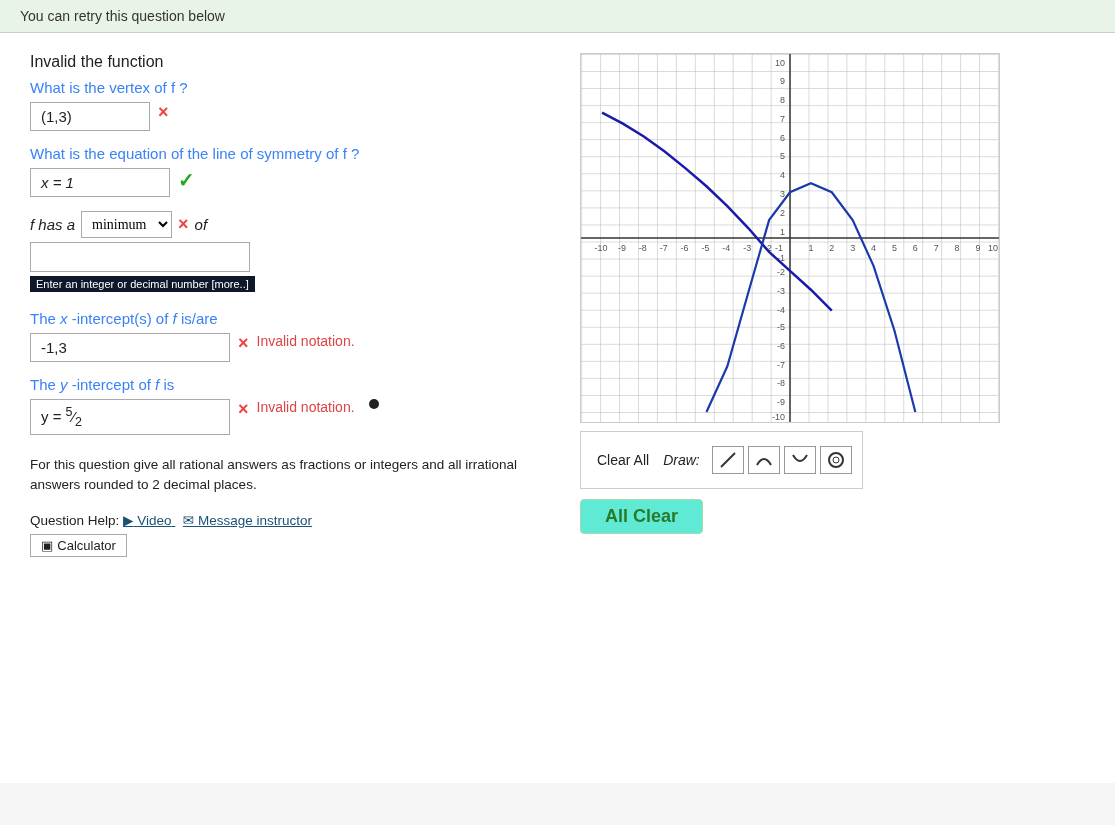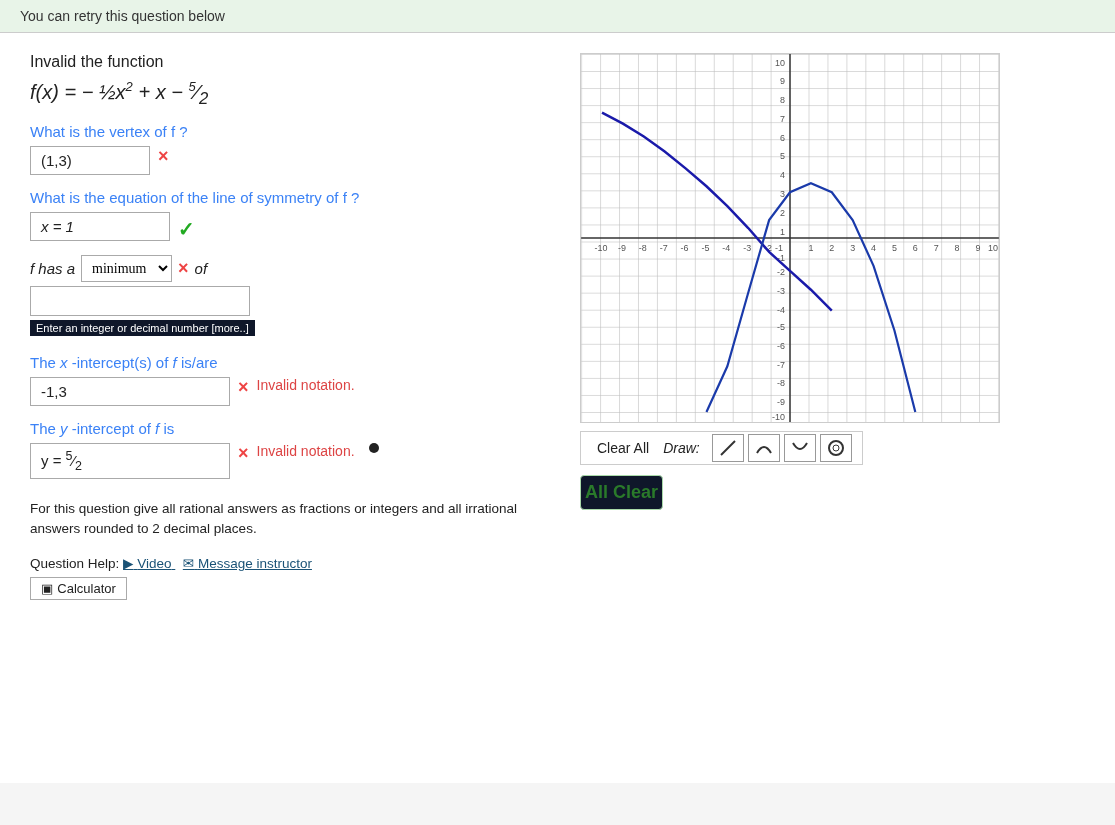--- a/index.html
+++ b/index.html
@@ -134,21 +134,21 @@
     .graph-svg {
       width: 100%;
       height: 100%;
     }
     .clear-draw-bar {
       display: flex;
       align-items: center;
       gap: 8px;
       margin-top: 8px;
       border: 1px solid #ccc;
-      padding: 2px 10px;
+      padding: 14px 10px;
       background: #fff;
       width: fit-content;
     }
     .clear-all-btn {
       background: #fff;
       border: none;
       font-size: 14px;
       cursor: pointer;
       color: #222;
       padding: 2px 6px;
@@ -207,21 +207,21 @@
       border: 1px solid #aaa;
       background: #fff;
       padding: 3px 10px;
       font-size: 13px;
       cursor: pointer;
       margin-top: 6px;
       color: #222;
     }
     .symmetry-row {
       display: flex;
-      align-items: flex-end;
+      align-items: flex-start;
       gap: 8px;
       margin-bottom: 4px;
     }
     .x-equals-box {
       border: 1px solid #aaa;
       padding: 5px 10px;
       background: #fff;
       font-size: 15px;
       min-width: 140px;
       font-style: italic;
@@ -233,26 +233,20 @@
 <div class="top-bar">
   <span>You can retry this question below</span>
 </div>
 
 <div class="main-container">
 
   <div class="left-panel">
 
     <p class="problem-title">Invalid the function</p>
 
-    <div class="formula section-gap">
-      <span>f(x) = −</span>
-      <span>½x<sup>2</sup></span>
-      <span> + x − </span>
-      <span><sup>5</sup>⁄<sub>2</sub></span>
-    </div>
 
     <div class="section-gap">
       <p class="question-label">What is the vertex of f ?</p>
       <div class="answer-row">
         <span class="answer-box">(1,3)</span>
         <span class="x-mark">×</span>
       </div>
     </div>
 
     <div class="section-gap">
@@ -442,19 +436,19 @@
         <button class="draw-icon-btn" title="Circle">
           <svg width="18" height="18" viewBox="0 0 18 18">
               <circle cx="9" cy="9" r="7" fill="none" stroke="#333" stroke-width="2"></circle>
               <circle cx="9" cy="9" r="3" fill="none" stroke="#333" stroke-width="1"></circle>
             </svg>
         </button>
       </div>
     </div>
 
     
-    <div style="margin-top:10px; padding: 6px 4px; background:#0f172a; border:1px solid #aadaaa; display:inline-block; border-radius:4px;">
+    <div style="margin-top:10px; padding: 6px 24px; background:#5eead4; border:1px solid #aadaaa; display:inline-block; border-radius:4px;">
       <span style="font-size:18px; font-weight:bold; color:#2a7a2a;">All Clear</span>
     </div>
 
   </div>
 
 </div>
 
 </body></html>

